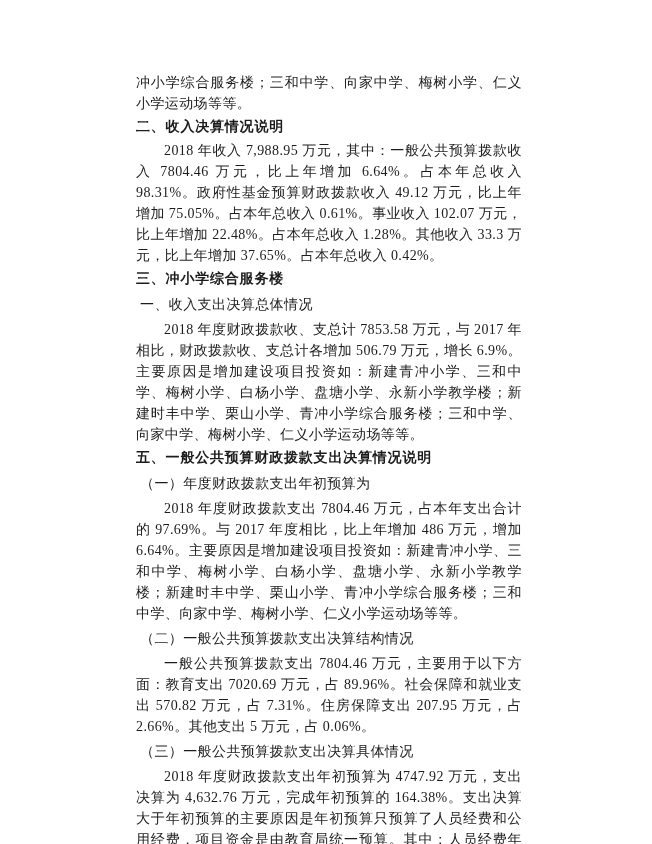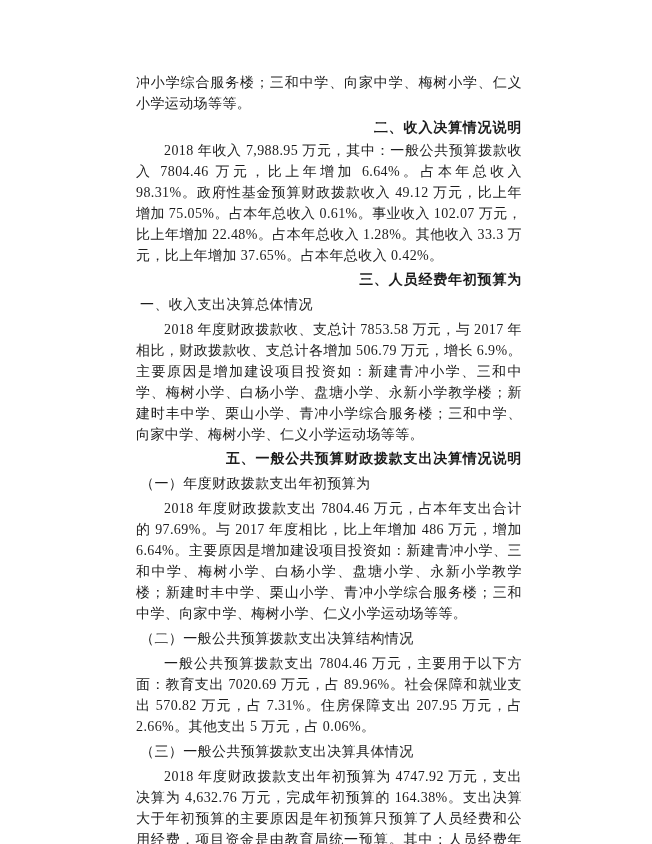--- a/index.html
+++ b/index.html
@@ -25,40 +25,40 @@
   .para {
     margin: 0;
     text-align: justify;
     text-indent: 2em;
   }
   .para.cont {
     text-indent: 0;
   }
   .heading {
     margin: 3px 0 2px 0;
-    font-family: Liberation Sans, sans-serif;
+    font-family: Liberation Mono, monospace;
     font-weight: 700;
     letter-spacing: 0.8px;
-    text-align: right;
+    text-align: left;
     text-indent: 0;
   }
   .subhead {
     margin: 4px;
     text-align: left;
     text-indent: 0;
   }
 </style>
 </head>
 <body>
 
 <div class="page">
   <p class="para cont">冲小学综合服务楼；三和中学、向家中学、梅树小学、仁义小学运动场等等。</p>
   <p class="heading">二、收入决算情况说明</p>
   <p class="para">2018 年收入 7,988.95 万元，其中：一般公共预算拨款收入 7804.46 万元，比上年增加 6.64%。占本年总收入 98.31%。政府性基金预算财政拨款收入 49.12 万元，比上年增加 75.05%。占本年总收入 0.61%。事业收入 102.07 万元，比上年增加 22.48%。占本年总收入 1.28%。其他收入 33.3 万元，比上年增加 37.65%。占本年总收入 0.42%。</p>
-  <p class="heading">三、人员经费年初预算为</p>
+  <p class="heading">三、冲小学综合服务楼</p>
   <p class="subhead">一、收入支出决算总体情况</p>
   <p class="para">2018 年度财政拨款收、支总计 7853.58 万元，与 2017 年相比，财政拨款收、支总计各增加 506.79 万元，增长 6.9%。主要原因是增加建设项目投资如：新建青冲小学、三和中学、梅树小学、白杨小学、盘塘小学、永新小学教学楼；新建时丰中学、栗山小学、青冲小学综合服务楼；三和中学、向家中学、梅树小学、仁义小学运动场等等。</p>
   <p class="heading">五、一般公共预算财政拨款支出决算情况说明</p>
   <p class="subhead">（一）年度财政拨款支出年初预算为</p>
   <p class="para">2018 年度财政拨款支出 7804.46 万元，占本年支出合计的 97.69%。与 2017 年度相比，比上年增加 486 万元，增加 6.64%。主要原因是增加建设项目投资如：新建青冲小学、三和中学、梅树小学、白杨小学、盘塘小学、永新小学教学楼；新建时丰中学、栗山小学、青冲小学综合服务楼；三和中学、向家中学、梅树小学、仁义小学运动场等等。</p>
   <p class="subhead">（二）一般公共预算拨款支出决算结构情况</p>
   <p class="para">一般公共预算拨款支出 7804.46 万元，主要用于以下方面：教育支出 7020.69 万元，占 89.96%。社会保障和就业支出 570.82 万元，占 7.31%。住房保障支出 207.95 万元，占 2.66%。其他支出 5 万元，占 0.06%。</p>
   <p class="subhead">（三）一般公共预算拨款支出决算具体情况</p>
   <p class="para">2018 年度财政拨款支出年初预算为 4747.92 万元，支出决算为 4,632.76 万元，完成年初预算的 164.38%。支出决算大于年初预算的主要原因是年初预算只预算了人员经费和公用经费，项目资金是由教育局统一预算。其中：人员经费年初预算为</p>
 </div>

